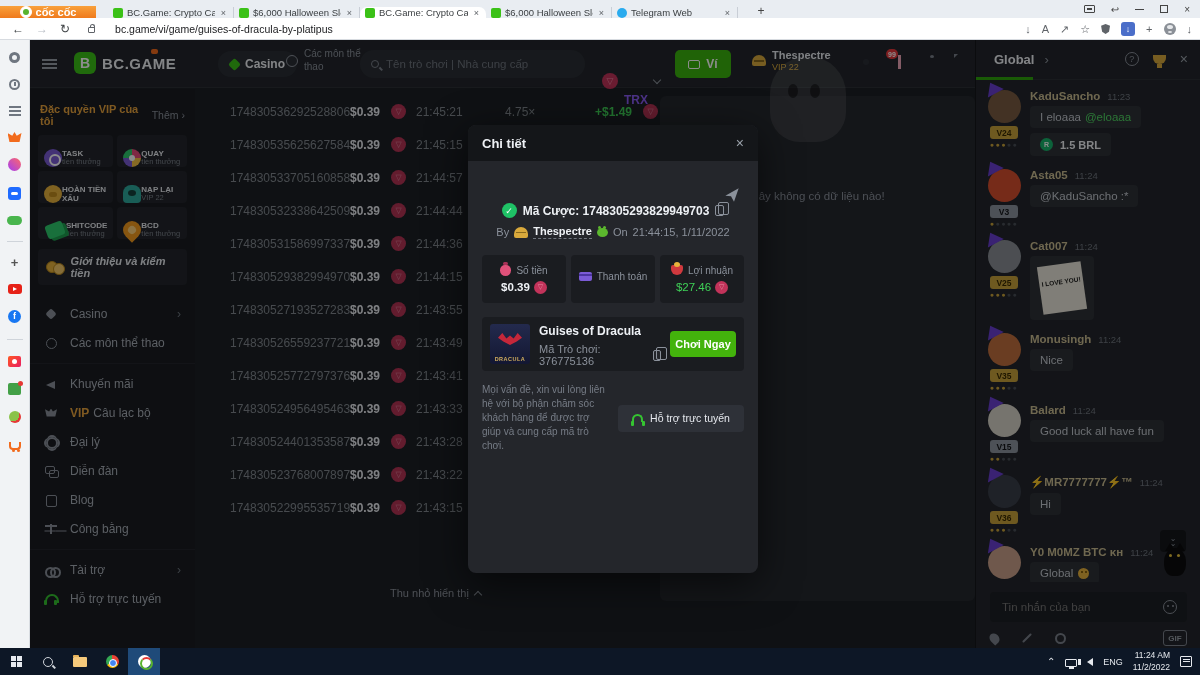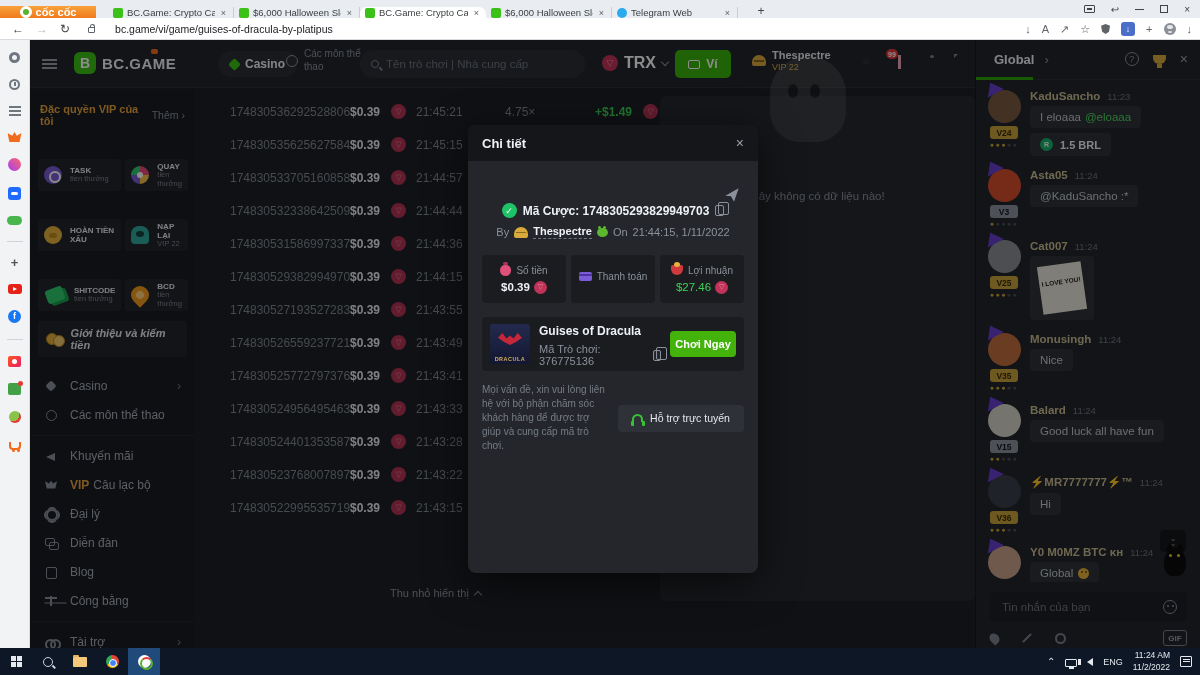--- a/index.html
+++ b/index.html
@@ -81,21 +81,21 @@
   .dmnd{width:9px;height:9px;background:#3bc117;transform:rotate(45deg);border-radius:2px;}
   .nav-sports{position:absolute;left:256px;top:8px;display:flex;align-items:center;gap:6px;color:#8b919b;font-size:10px;width:78px;line-height:1.25;}
   .ball{flex:0 0 12px;width:12px;height:12px;border-radius:50%;border:1.5px solid #8b919b;position:relative;}
   .searchbox{position:absolute;left:330px;top:10px;width:225px;height:28px;border-radius:14px;background:#2b2f36;display:flex;align-items:center;gap:7px;padding:0 11px;}
   .mag{width:8px;height:8px;border:1.5px solid #7c828c;border-radius:50%;position:relative;}
   .mag::after{content:"";position:absolute;left:7px;top:7px;width:4px;height:1.5px;background:#7c828c;transform:rotate(45deg);}
   .searchph{color:#6f757e;font-size:11.5px;white-space:nowrap;}
   .cursel{position:absolute;left:572px;top:14px;display:flex;align-items:center;gap:6px;}
   .trxcoin{width:16px;height:16px;border-radius:50%;background:#c2335a;color:#eb8aa2;font-size:9px;display:flex;align-items:center;justify-content:center;}
   .trxcoin::after{content:"▽";}
-  .cursel b{color:#ffffff;font-size:16px;}
+  .cursel b{color:#8b5cf6;font-size:12px;margin-top:39px;}
   .chev{width:6px;height:6px;border-right:1.5px solid #8b919b;border-bottom:1.5px solid #8b919b;transform:rotate(45deg);margin-top:-2px;}
   .vibtn{position:absolute;left:645px;top:10px;width:56px;height:28px;border-radius:5px;background:#3bb40e;display:flex;align-items:center;justify-content:center;gap:6px;color:#fff;font-weight:bold;font-size:12px;}
   .wallet{width:12px;height:9px;border:1.5px solid #fff;border-radius:2px;position:relative;}
   .profile{position:absolute;left:722px;top:9px;display:flex;align-items:center;gap:6px;}
   .helm{width:14px;height:11px;background:#d9a93c;border-radius:7px 7px 2px 2px;position:relative;}
   .helm::after{content:"";position:absolute;left:2px;top:5px;width:10px;height:1.5px;background:#8a6a1d;}
   .pcol{display:flex;flex-direction:column;line-height:1.2;}
   .pname{color:#e6e9ee;font-size:11px;font-weight:bold;}
   .pvip{color:#d9a93c;font-size:9px;}
   .hdr-ic{position:absolute;top:15px;}
@@ -108,21 +108,21 @@
   .bell::after{content:"";position:absolute;left:4px;bottom:-3px;width:4px;height:3px;border-radius:50%;background:#7c828c;}
   .chatic{left:922px;width:14px;height:11px;background:#7c828c;border-radius:3px;position:relative;}
   .chatic::after{content:"";position:absolute;left:2px;bottom:-3px;border-left:4px solid #7c828c;border-bottom:4px solid transparent;}
 
   
   .site-side{position:absolute;left:0;top:49px;width:165px;height:559px;background:#1a1d22;}
   .vip-head{display:flex;align-items:center;justify-content:space-between;padding:14px 10px 8px 10px;}
   .vip-title{color:#e8a33d;font-size:11px;font-weight:bold;}
   .vip-more{color:#8b919b;font-size:10.5px;display:flex;gap:3px;align-items:center;}
   .tiles{display:grid;grid-template-columns:1fr 1fr;gap:4px;padding:0 8px;}
-  .tile{height:32px;border-radius:4px;background:#23262c;display:flex;align-items:center;gap:8px;padding:0 6px;margin-top:24px;}
+  .tile{height:32px;border-radius:4px;background:#23262c;display:flex;align-items:flex-end;gap:0;padding:0 6px;}
   .tlbl{display:flex;flex-direction:column;line-height:1.15;min-width:0;}
   .tlbl b{color:#e6e9ee;font-size:8px;white-space:normal;}
   .tlbl i{color:#7c828c;font-size:7.5px;font-style:normal;}
   .tico{flex:0 0 18px;width:18px;height:18px;}
   .t-task{border-radius:50%;background:#7b5bd6;position:relative;}
   .t-task::after{content:"";position:absolute;left:5px;top:5px;width:8px;height:8px;border-radius:50%;border:2px solid #fff;}
   .t-quay{border-radius:50%;background:conic-gradient(#e84a7a 0 25%,#f5c144 0 50%,#7b5bd6 0 75%,#2ecc6e 0 100%);position:relative;}
   .t-quay::after{content:"";position:absolute;left:6px;top:6px;width:6px;height:6px;border-radius:50%;background:#fff;}
   .t-pig{border-radius:50%;background:#e8b23c;position:relative;}
   .t-pig::after{content:"";position:absolute;left:5px;top:7px;width:8px;height:5px;border-radius:3px;background:#c28c1e;}

